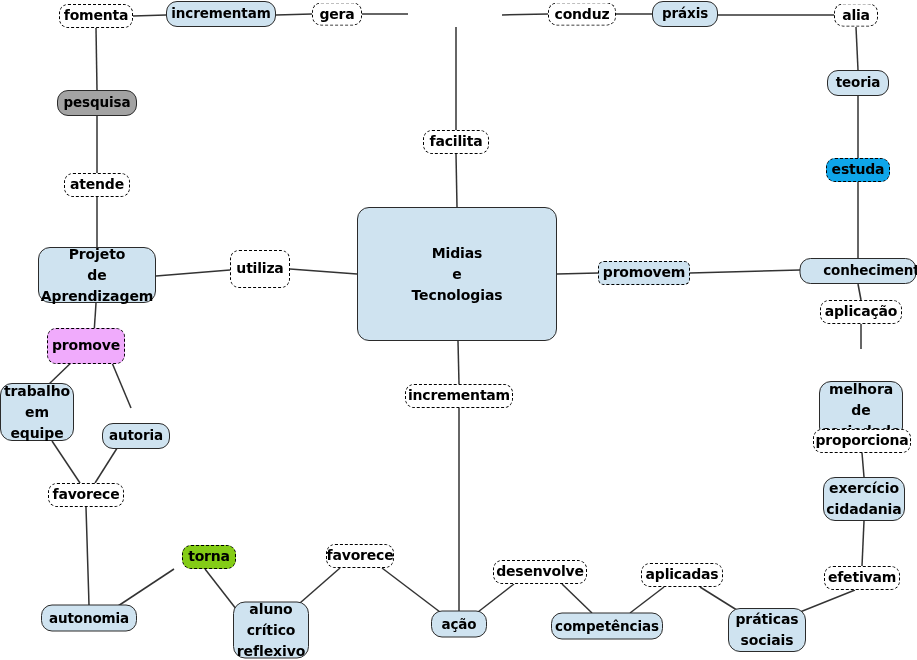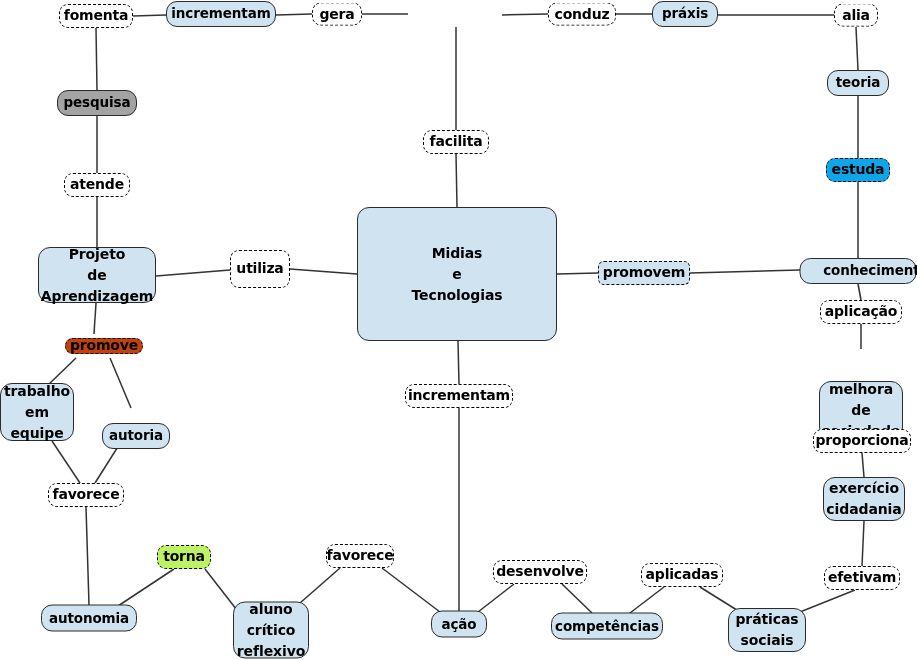--- a/index.html
+++ b/index.html
@@ -136,22 +136,22 @@
     <div class="link" style="background: rgb(255, 255, 255); border-color: rgb(0, 0, 0); left: 96px; top: 16px; width: 74px; height: 24px;">fomenta</div>
     <div class="link" style="background: rgb(255, 255, 255); border-color: rgb(0, 0, 0); left: 337px; top: 14px; width: 50px; height: 23px;">gera</div>
     <div class="link" style="background: rgb(255, 255, 255); border-color: rgb(0, 0, 0); left: 582px; top: 14px; width: 68px; height: 23px;">conduz</div>
     <div class="link" style="background: rgb(255, 255, 255); border-color: rgb(0, 0, 0); left: 856px; top: 15px; width: 44px; height: 23px;">alia</div>
     <div class="link" style="background: rgb(255, 255, 255); border-color: rgb(0, 0, 0); left: 456px; top: 142px; width: 66px; height: 24px;">facilita</div>
     <div class="link" style="background: #0ea5e9; border-color: rgb(0, 0, 0); left: 858px; top: 170px; width: 64px; height: 24px;">estuda</div>
     <div class="link" style="background: rgb(255, 255, 255); border-color: rgb(0, 0, 0); left: 97px; top: 185px; width: 66px; height: 24px;">atende</div>
     <div class="link" style="background: rgb(255, 255, 255); border-color: rgb(0, 0, 0); left: 260px; top: 269px; width: 60px; height: 38px;">utiliza</div>
     <div class="link filled" style="background: rgb(207, 227, 240); border-color: rgb(0, 0, 0); left: 644px; top: 273px; width: 92px; height: 24px; border-radius: 6px;">promovem</div>
     <div class="link" style="background: rgb(255, 255, 255); border-color: rgb(0, 0, 0); left: 861px; top: 312px; width: 82px; height: 24px;">aplicação</div>
-    <div class="link" style="background: #c2410c; border-color: rgb(0, 0, 0); left: 104px; top: 346px; width: 78px; height: 16px;">promove</div>
+    <div class="link" style="background: #f0abfc; border-color: rgb(0, 0, 0); left: 86px; top: 346px; width: 78px; height: 36px;">promove</div>
     <div class="link" style="background: rgb(255, 255, 255); border-color: rgb(0, 0, 0); left: 459px; top: 396px; width: 108px; height: 24px;">incrementam</div>
     <div class="link" style="background: rgb(255, 255, 255); border-color: rgb(0, 0, 0); left: 862px; top: 441px; width: 98px; height: 24px;">proporciona</div>
     <div class="link" style="background: rgb(255, 255, 255); border-color: rgb(0, 0, 0); left: 86px; top: 495px; width: 76px; height: 24px;">favorece</div>
-    <div class="link" style="background: #bef264; border-color: rgb(0, 0, 0); left: 184px; top: 557px; width: 54px; height: 24px;">torna</div>
+    <div class="link" style="background: #84cc16; border-color: rgb(0, 0, 0); left: 209px; top: 557px; width: 54px; height: 24px;">torna</div>
     <div class="link" style="background: rgb(255, 255, 255); border-color: rgb(0, 0, 0); left: 360px; top: 556px; width: 68px; height: 24px;">favorece</div>
     <div class="link" style="background: rgb(255, 255, 255); border-color: rgb(0, 0, 0); left: 540px; top: 572px; width: 94px; height: 24px;">desenvolve</div>
     <div class="link" style="background: rgb(255, 255, 255); border-color: rgb(0, 0, 0); left: 682px; top: 575px; width: 82px; height: 24px;">aplicadas</div>
     <div class="link" style="background: rgb(255, 255, 255); border-color: rgb(0, 0, 0); left: 862px; top: 578px; width: 76px; height: 24px;">efetivam</div>
   </div>
 
 </body></html>

